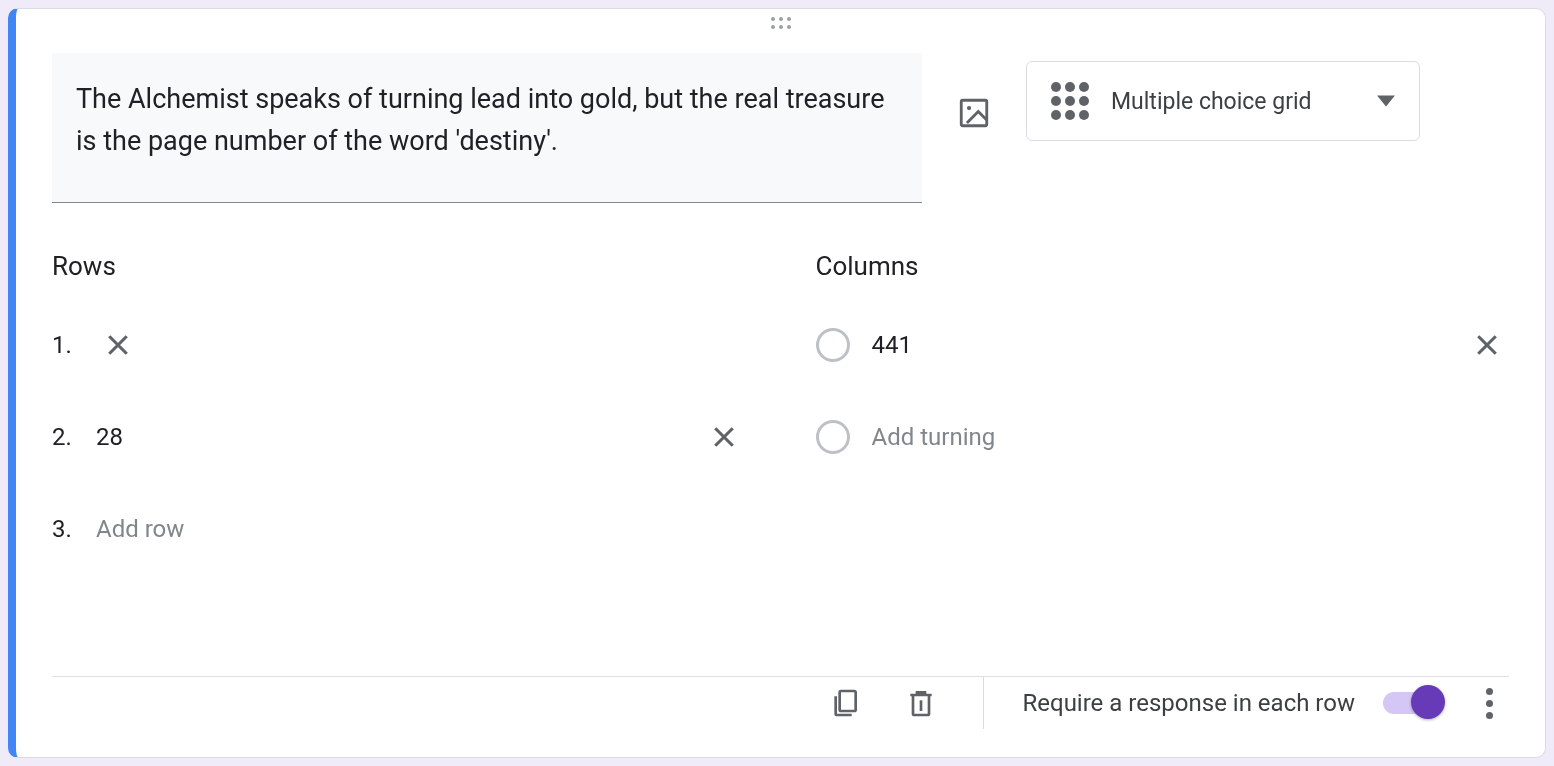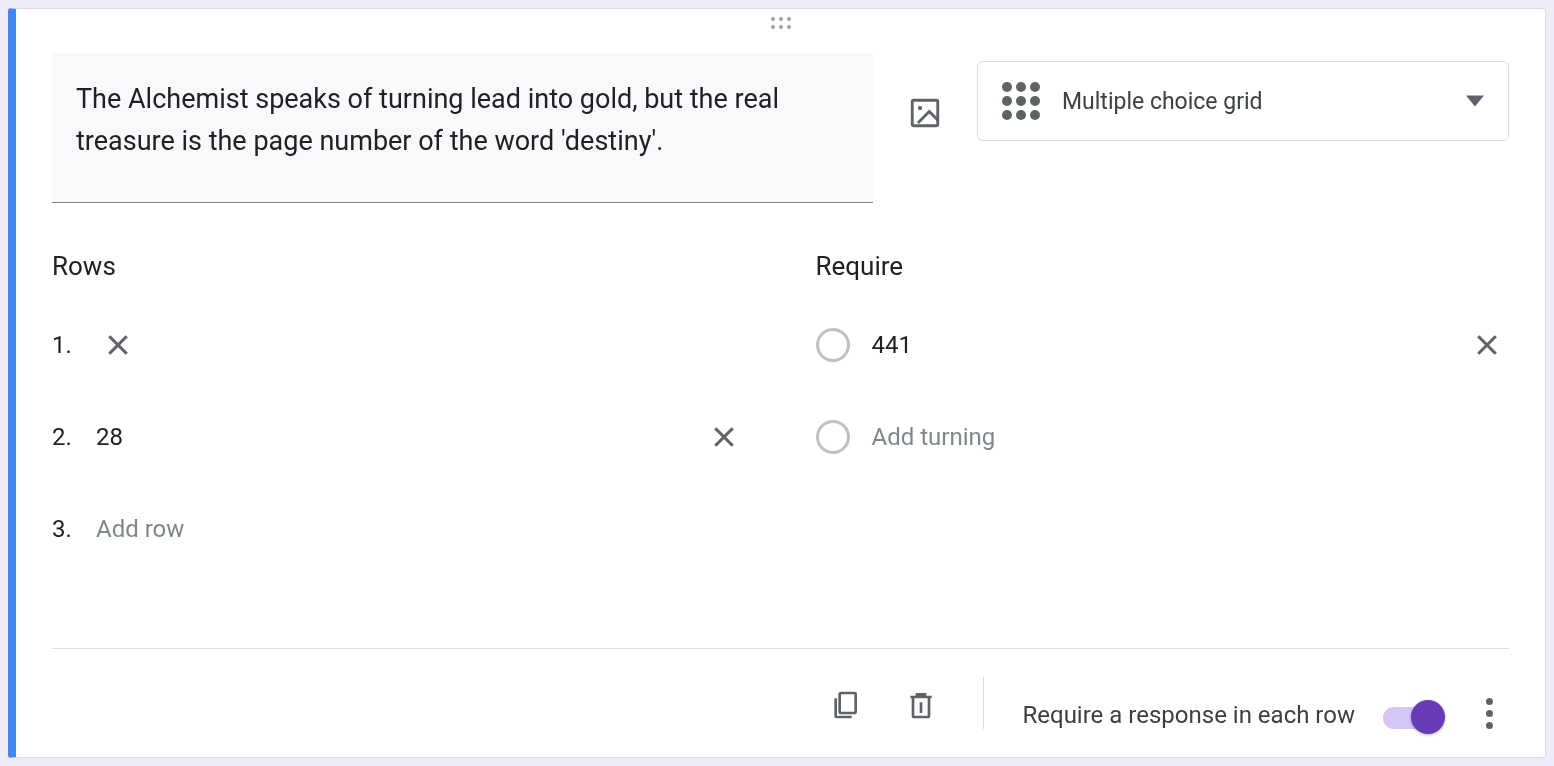--- a/index.html
+++ b/index.html
@@ -5,21 +5,21 @@
     * { box-sizing: border-box; margin: 0; padding: 0; }
     body {
       font-family: Roboto, Arial, sans-serif;
       background: #f0ebf8;
       padding: 8px;
     }
     .question-card {
       background: #fff;
       border: 1px solid #dadce0;
       border-left: 8px solid #4285f4;
-      border-radius: 3px;
+      border-radius: 10px;
       width: 1538px;
       height: 750px;
       position: relative;
       padding: 0 36px 0 36px;
     }
     .drag-handle {
       display: flex;
       justify-content: center;
       padding-top: 8px;
       padding-bottom: 4px;
@@ -57,21 +57,21 @@
       width: 48px; height: 48px;
       display: flex; align-items: center; justify-content: center;
       color: #5f6368;
       cursor: pointer;
       margin-top: 36px;
     }
     .type-selector {
       border: 1px solid #dadce0;
       border-radius: 6px;
       height: 80px;
-      width: 532px;
+      width: 394px;
       display: flex;
       align-items: center;
       padding: 0 24px;
       gap: 22px;
       cursor: pointer;
       margin-top: 8px;
     }
     .grid-icon {
       display: grid;
       grid-template-columns: repeat(3, 10px);
@@ -116,23 +116,22 @@
       border: 3px solid #bdc1c6;
       border-radius: 50%;
       margin-right: 22px;
       flex-shrink: 0;
     }
 
     .footer {
       position: absolute;
       left: 36px; right: 36px; bottom: 28px;
       border-top: 1px solid #e0e0e0;
-      padding-top: 28px;
-      display: flex;
-      align-items: flex-end;
+      display: flex;
+      align-items: center;
       justify-content: flex-end;
       gap: 28px;
       margin-top: 14px;
     }
     .footer-btn {
       width: 48px; height: 48px; display:flex; align-items:center; justify-content:center;
       color: #5f6368; cursor: pointer;
     }
     .vdivider { width: 1px; height: 52px; background: #dadce0; margin: 0 10px; }
     .require-label { font-size: 24px; color: #3c4043; }
@@ -224,21 +223,21 @@
         </div>
       </div>
 
       <div class="item-row placeholder">
         <span class="row-num">3.</span>
         <span class="item-text">Add row</span>
       </div>
     </div>
 
     <div class="col">
-      <div class="col-title">Require</div>
+      <div class="col-title">Columns</div>
 
       <div class="item-row">
         <span class="radio-circle"></span>
         <span class="item-text">441</span>
         <div class="remove-btn">
           <svg width="30" height="30" viewBox="0 0 24 24">
               <path d="M5 5 L19 19 M19 5 L5 19" stroke="currentColor" stroke-width="2.5"></path>
             </svg>
         </div>
       </div>

